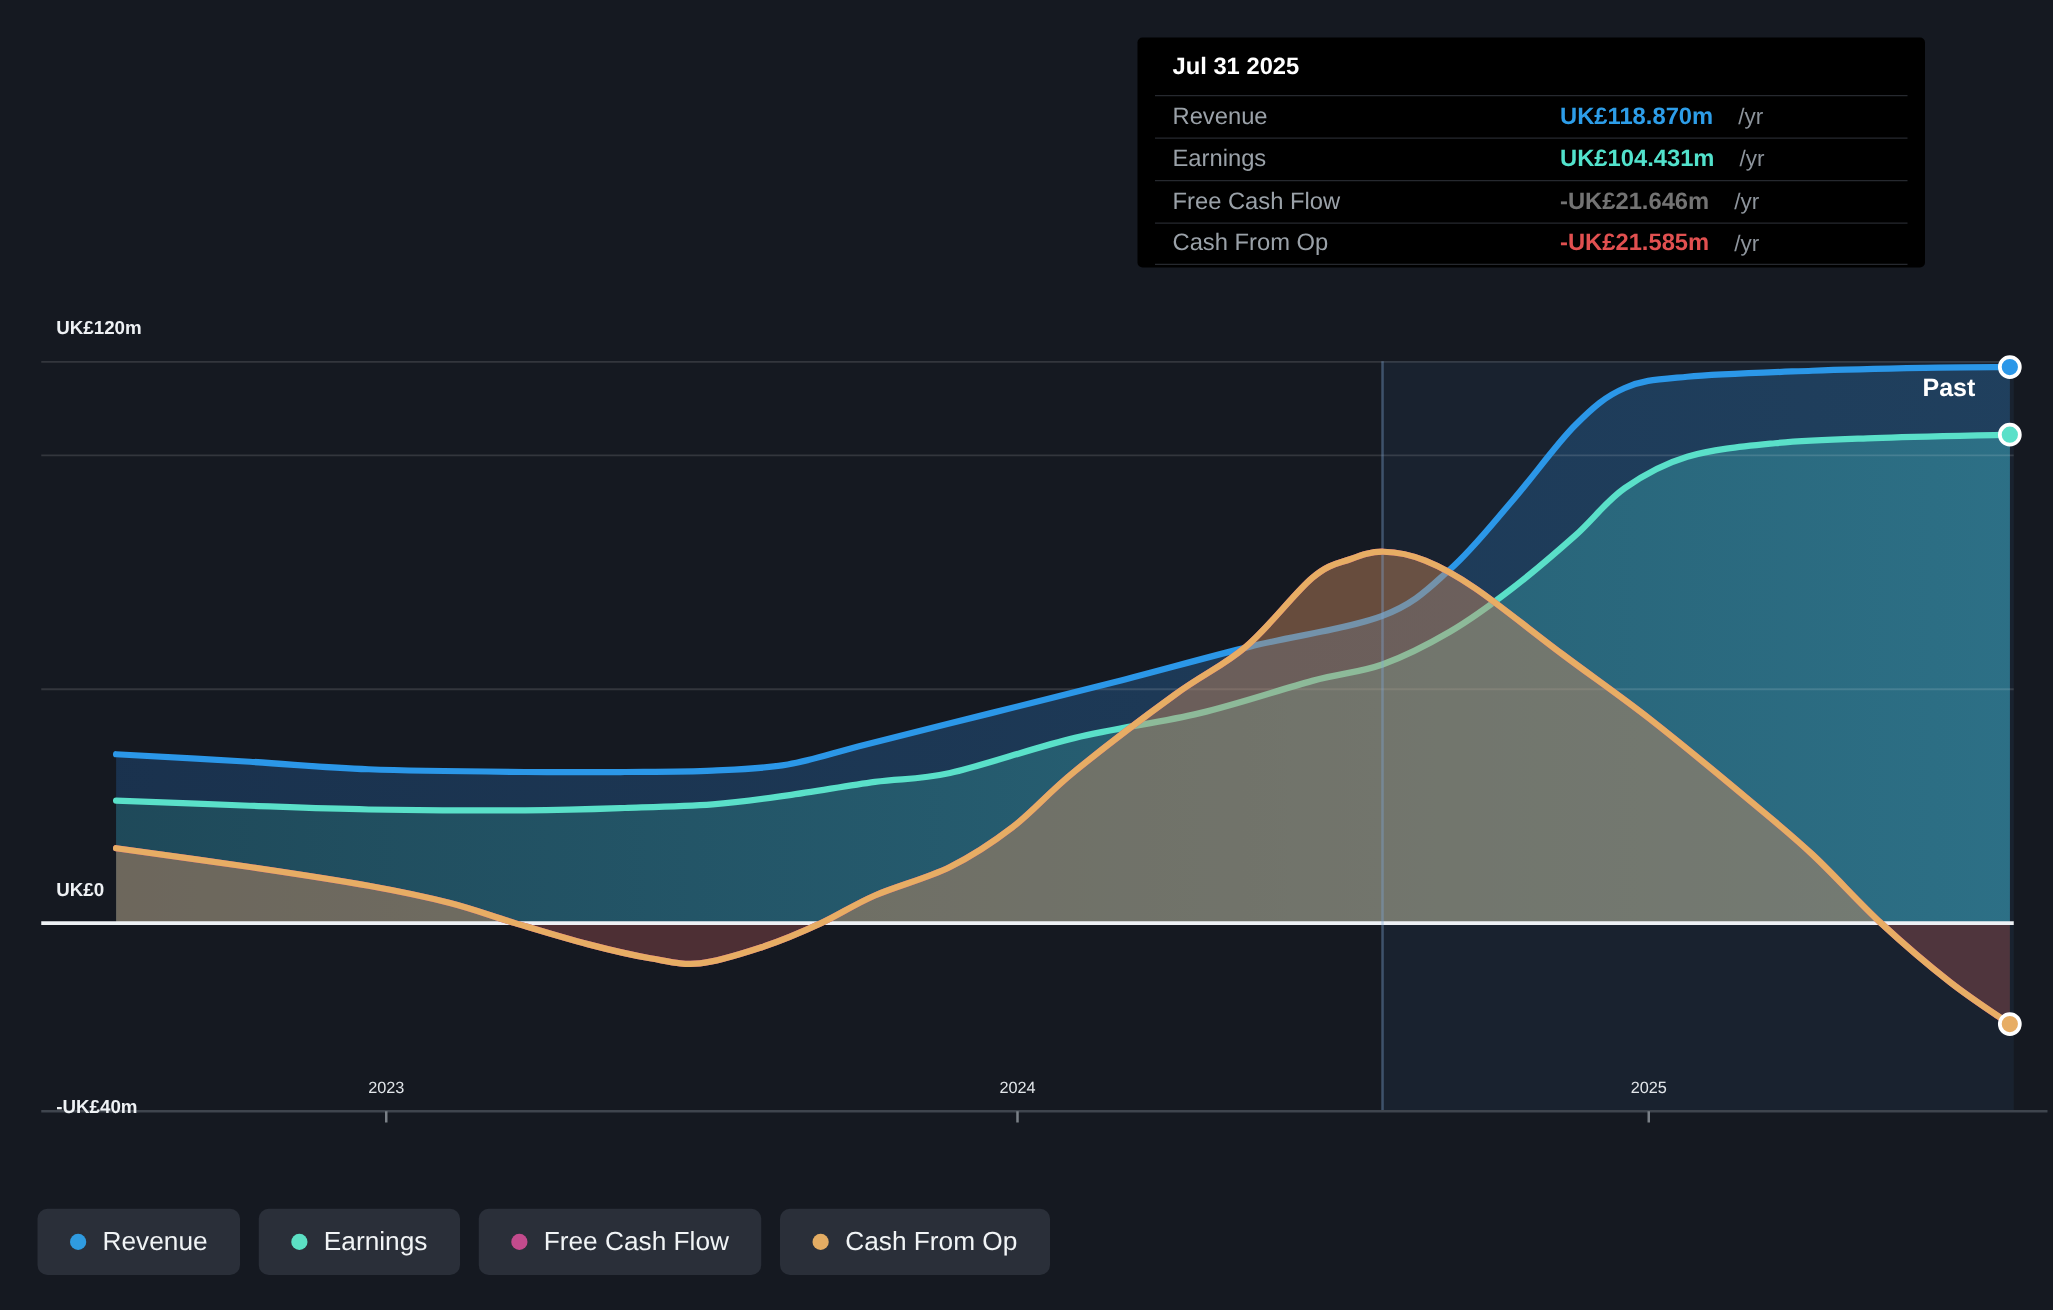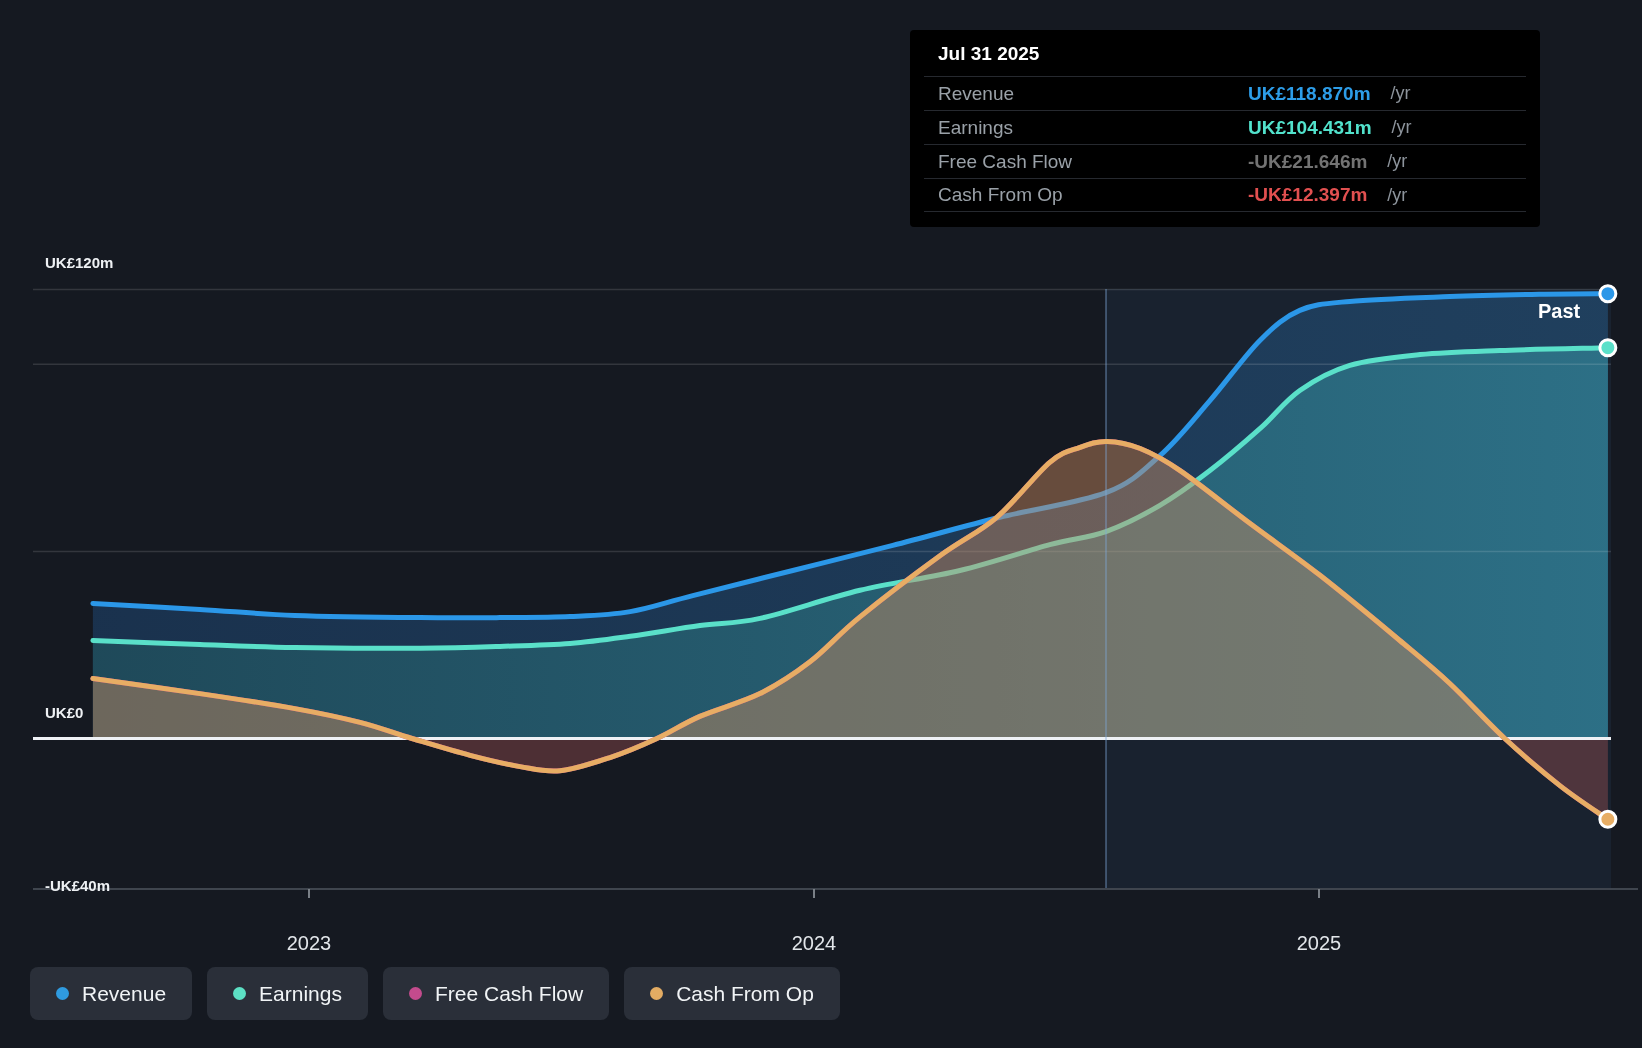--- a/index.html
+++ b/index.html
@@ -10,33 +10,33 @@
   }
   .stage{position:absolute;inset:0;}
   svg#chart-svg{position:absolute;left:0;top:0;}
 
   
   .ylab{
     position:absolute;left:45px;color:#eef1f4;font-size:15px;font-weight:bold;
     line-height:24px;white-space:nowrap;
   }
   .xlab{
-    position:absolute;top:932px;transform:translateX(-50%);
-    color:#e2e6ea;font-size:20px;font-weight:500;white-space:nowrap;
+    position:absolute;top:862px;transform:translateX(-50%);
+    color:#e2e6ea;font-size:13px;font-weight:500;white-space:nowrap;
   }
   .past{
     position:absolute;left:1538px;top:300px;color:#ffffff;
     font-size:20px;font-weight:bold;
   }
 
   
   .tooltip{
     position:absolute;left:910px;top:30px;width:630px;
     background:#000;border-radius:4px;box-sizing:border-box;
-    padding-bottom:15px;z-index:5;
+    padding-bottom:2px;z-index:5;
   }
   .tt-title{
     padding:13px 28px 11px 28px;color:#ffffff;font-size:19px;font-weight:bold;
   }
   .tt-row{
     display:flex;align-items:center;height:34px;margin:0 14px;
     padding-left:14px;border-top:1px solid #26292f;box-sizing:border-box;
   }
   .tt-row:last-child{border-bottom:1px solid #26292f;}
   .tt-label{flex:0 0 310px;color:#9aa1a8;font-size:19px;}
@@ -119,21 +119,21 @@
       <span class="tt-value" style="color: rgb(82, 226, 204);">UK£104.431m</span>
       <span class="tt-unit">/yr</span>
     </div>
     <div class="tt-row">
       <span class="tt-label">Free Cash Flow</span>
       <span class="tt-value" style="color: #737373;">-UK£21.646m</span>
       <span class="tt-unit">/yr</span>
     </div>
     <div class="tt-row">
       <span class="tt-label">Cash From Op</span>
-      <span class="tt-value" style="color: rgb(225, 80, 80);">-UK£12.397m</span>
+      <span class="tt-value" style="color: rgb(225, 80, 80);">-UK£21.585m</span>
       <span class="tt-unit">/yr</span>
     </div>
   </div>
 
   <div class="legend">
     <div class="chip">
       <span class="dot" style="background: rgb(47, 155, 224);"></span>
       <span class="chip-label">Revenue</span>
     </div>
     <div class="chip">

